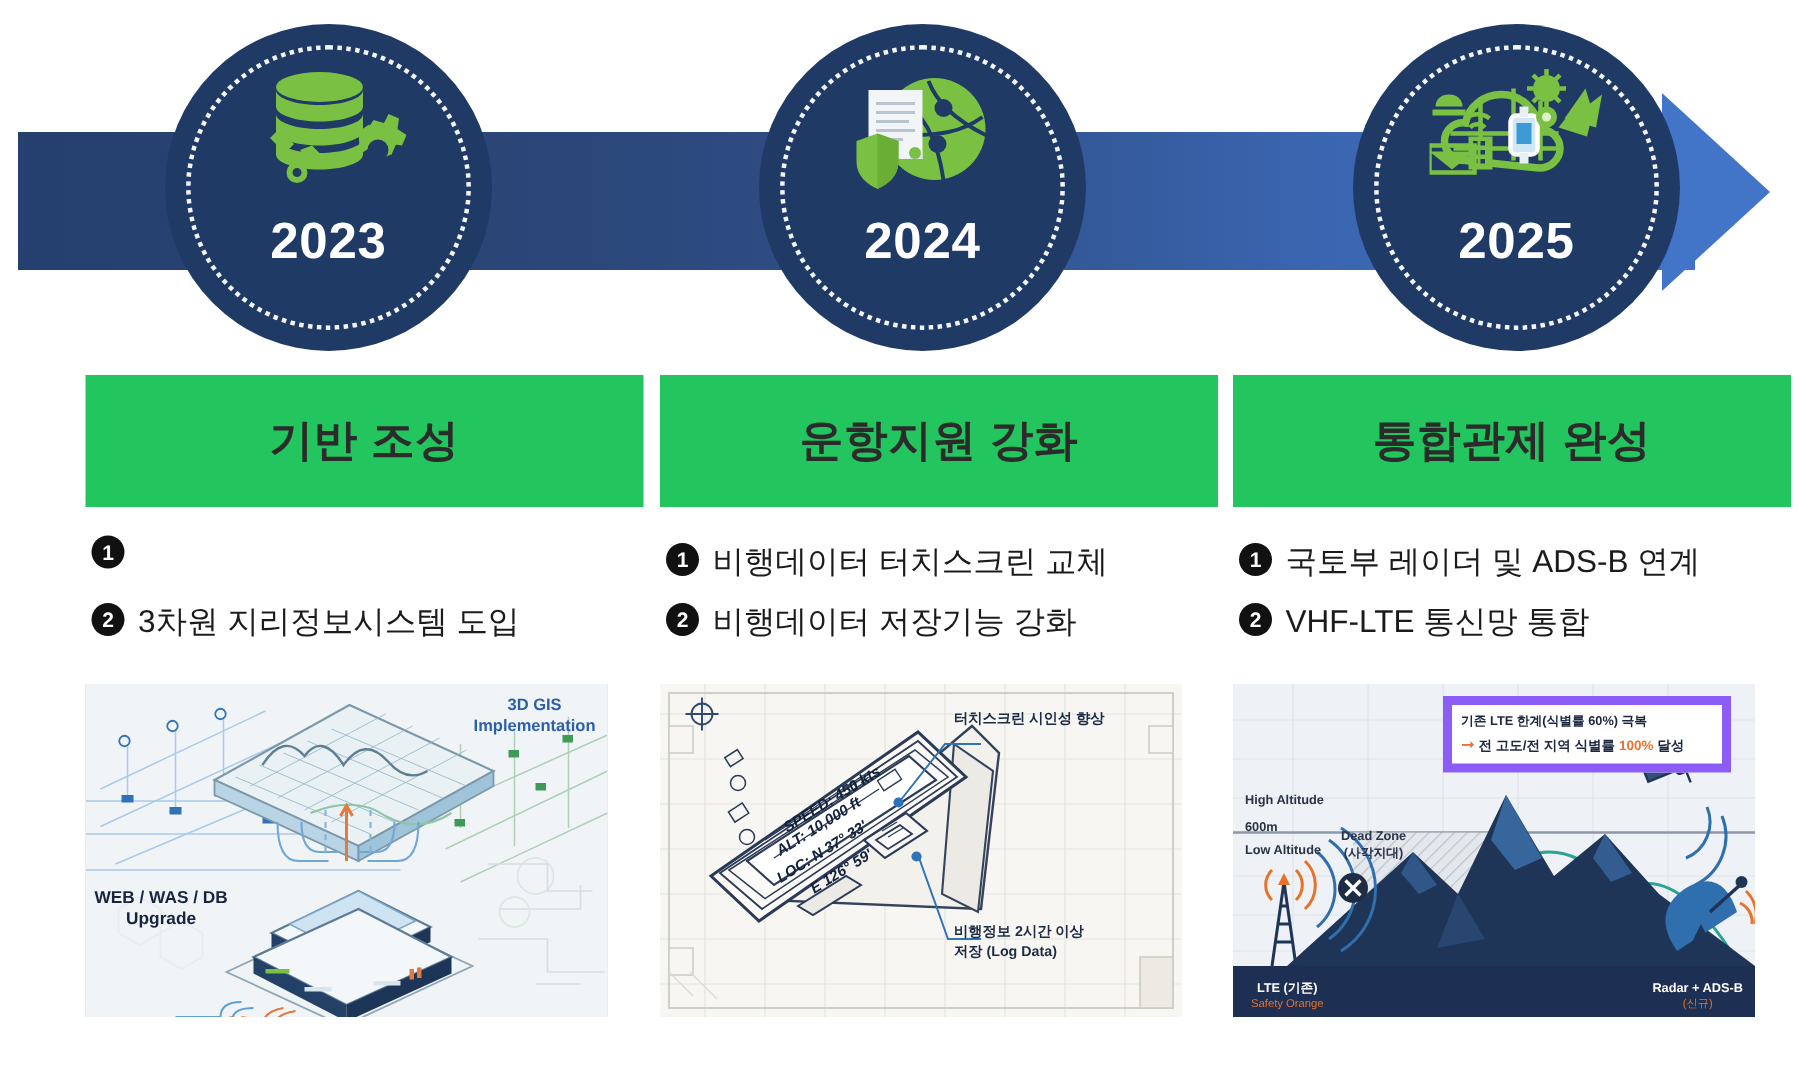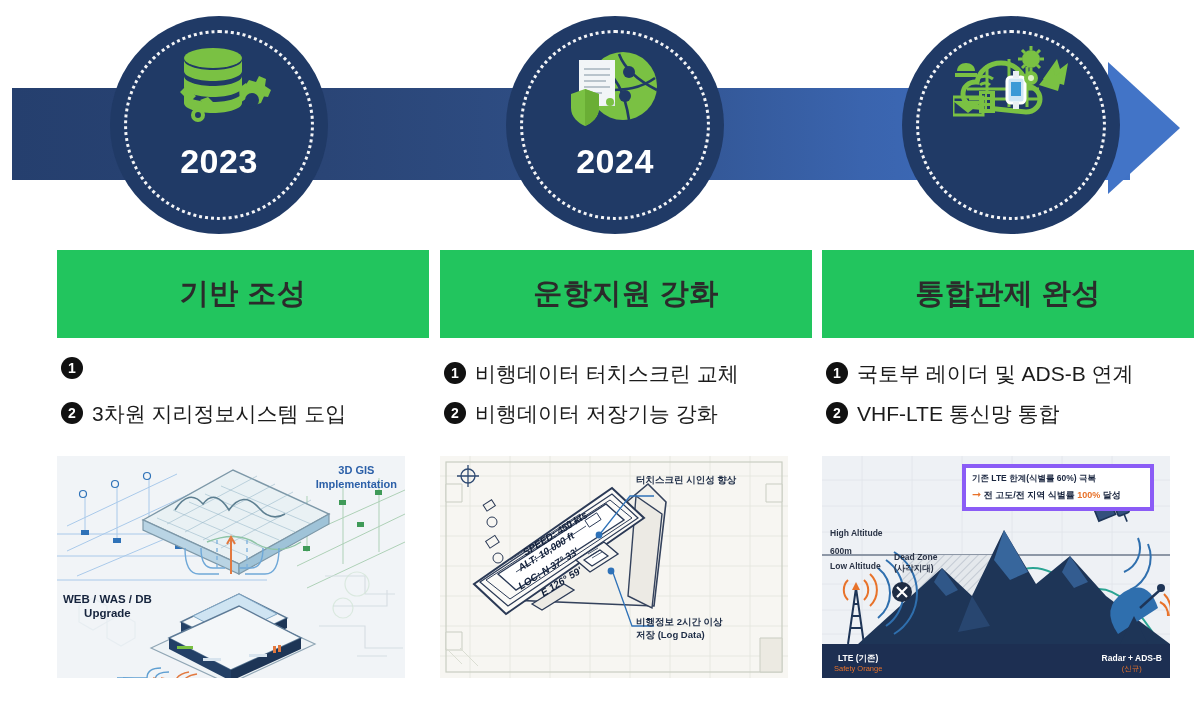--- a/index.html
+++ b/index.html
@@ -128,31 +128,31 @@
     font-size: 9.5px; color: #1c2b45; font-weight: bold; line-height: 1.35;
   }
   .fig2 .scr-line { position: absolute; font-size: 10px; color: #12203a; font-style: italic; font-weight: bold; }
 
   
   .fig3 { background: #eef1f5; }
   .fig3 .callout {
     position: absolute; left: 140px; top: 8px;
     width: 192px;
     background: #ffffff;
-    border: 4px solid #8b5cf6;
+    border: 6px solid #8b5cf6;
     padding: 5px 6px;
   }
   .fig3 .callout .l1 { font-size: 8.5px; color: #1b2740; font-weight: bold; }
   .fig3 .callout .l2 { font-size: 9px; color: #1b2740; font-weight: bold; margin-top: 3px; }
   .fig3 .hl-orange { color: #e8722a; }
   .fig3 .axlbl { position: absolute; font-size: 8.5px; color: #2a3346; font-weight: bold; }
   .fig3 .deadzone-lbl {
     position: absolute; left: 72px; top: 96px;
     font-size: 8.5px; font-weight: bold; color: #2a3346;
-    line-height: 1.25;
+    text-align: center; line-height: 1.25;
   }
   .fig3 .botbar {
     position: absolute; left: 0; bottom: 0; width: 348px; height: 34px;
     background: #1d2f52;
   }
   .fig3 .bot-l, .fig3 .bot-r {
     position: absolute; bottom: 4px;
     text-align: center; line-height: 1.3;
   }
   .fig3 .bot-l { left: 12px; }
@@ -253,20 +253,21 @@
         <path d="M0 56h30l-15 12z" fill="#7ac143"></path>
         <rect x="0" y="52" width="30" height="18" fill="none" stroke="#7ac143" stroke-width="3"></rect>
         <rect x="54" y="32" width="18" height="26" rx="4" fill="#cfe6f5" stroke="#ffffff" stroke-width="3"></rect>
         <rect x="58" y="37" width="10" height="14" fill="#3c9ad6"></rect>
         <rect x="60" y="26" width="6" height="7" fill="#e9eff3"></rect>
         <rect x="60" y="57" width="6" height="7" fill="#e9eff3"></rect>
         <circle cx="78" cy="33" r="7" fill="#7ac143"></circle>
         <circle cx="78" cy="33" r="3" fill="#dff0c8"></circle>
       </svg>
     </div>
+    <div class="node-year">2025</div>
   </div>
 </div>
 
 <div id="columns">
 
   <div class="col c1">
     <div class="col-heading">
       <span>기반 조성</span>
     </div>
     <div class="bullets">

